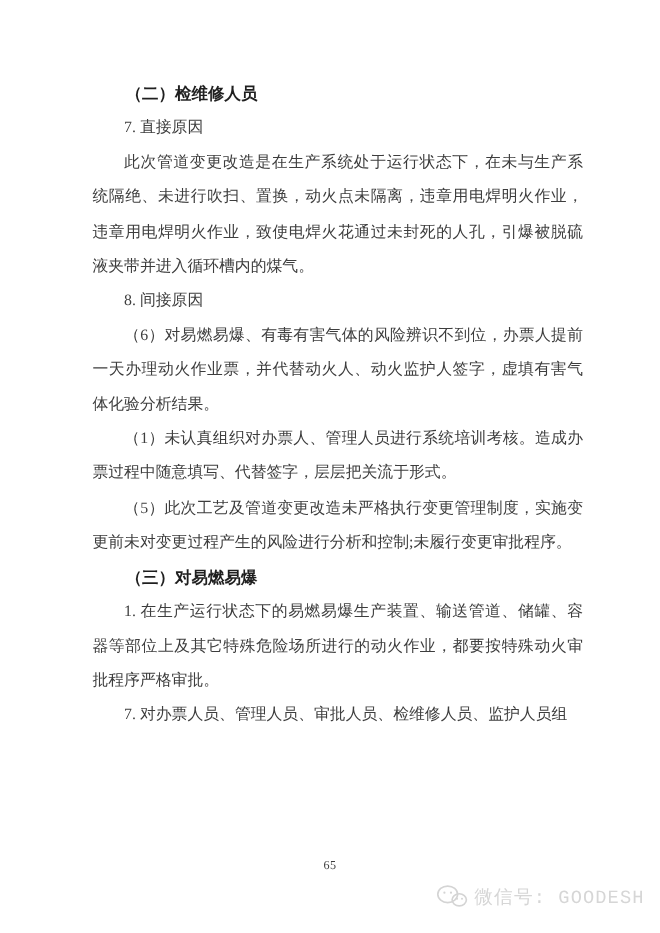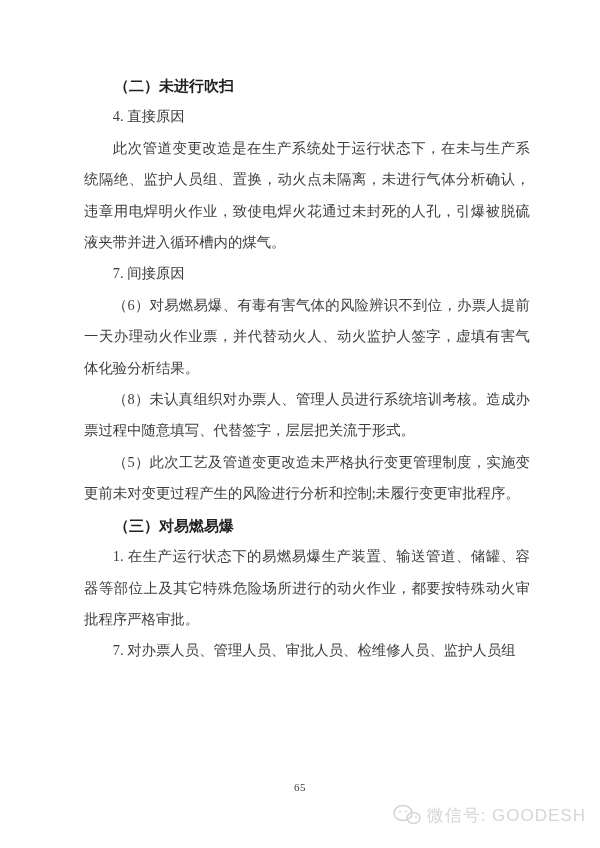--- a/index.html
+++ b/index.html
@@ -48,39 +48,39 @@
     letter-spacing: 0.5px;
   }
   .watermark {
     position: absolute;
     top: 803px;
     right: 14px;
     display: flex;
     align-items: center;
     gap: 5px;
     color: #d6d6d6;
-    font-family: Liberation Sans, sans-serif;
+    font-family: Liberation Mono, monospace;
     font-size: 17px;
     letter-spacing: 1px;
     user-select: none;
   }
   .wicon { display: inline-flex; align-items: center; }
 </style>
 </head>
 <body>
 
 <div class="page">
 
   <div class="content">
-    <div class="block heading">（二）未进行吹扫</div>
-    <div class="block para">4. 直接原因</div>
-    <div class="block para">此次管道变更改造是在生产系统处于运行状态下，在未与生产系统隔绝、监护人员组、置换，动火点未隔离，未进行气体分析确认，违章用电焊明火作业，致使电焊火花通过未封死的人孔，引爆被脱硫液夹带并进入循环槽内的煤气。</div>
-    <div class="block para">7. 间接原因</div>
+    <div class="block heading">（二）检维修人员</div>
+    <div class="block para">7. 直接原因</div>
+    <div class="block para">此次管道变更改造是在生产系统处于运行状态下，在未与生产系统隔绝、未进行吹扫、置换，动火点未隔离，违章用电焊明火作业，违章用电焊明火作业，致使电焊火花通过未封死的人孔，引爆被脱硫液夹带并进入循环槽内的煤气。</div>
+    <div class="block para">8. 间接原因</div>
     <div class="block para">（6）对易燃易爆、有毒有害气体的风险辨识不到位，办票人提前一天办理动火作业票，并代替动火人、动火监护人签字，虚填有害气体化验分析结果。</div>
-    <div class="block para">（8）未认真组织对办票人、管理人员进行系统培训考核。造成办票过程中随意填写、代替签字，层层把关流于形式。</div>
+    <div class="block para">（1）未认真组织对办票人、管理人员进行系统培训考核。造成办票过程中随意填写、代替签字，层层把关流于形式。</div>
     <div class="block para">（5）此次工艺及管道变更改造未严格执行变更管理制度，实施变更前未对变更过程产生的风险进行分析和控制;未履行变更审批程序。</div>
     <div class="block heading">（三）对易燃易爆</div>
     <div class="block para">1. 在生产运行状态下的易燃易爆生产装置、输送管道、储罐、容器等部位上及其它特殊危险场所进行的动火作业，都要按特殊动火审批程序严格审批。</div>
     <div class="block para">7. 对办票人员、管理人员、审批人员、检维修人员、监护人员组</div>
   </div>
 
   <div class="pagenum">65</div>
 
   <div class="watermark">
     <span class="wicon">

